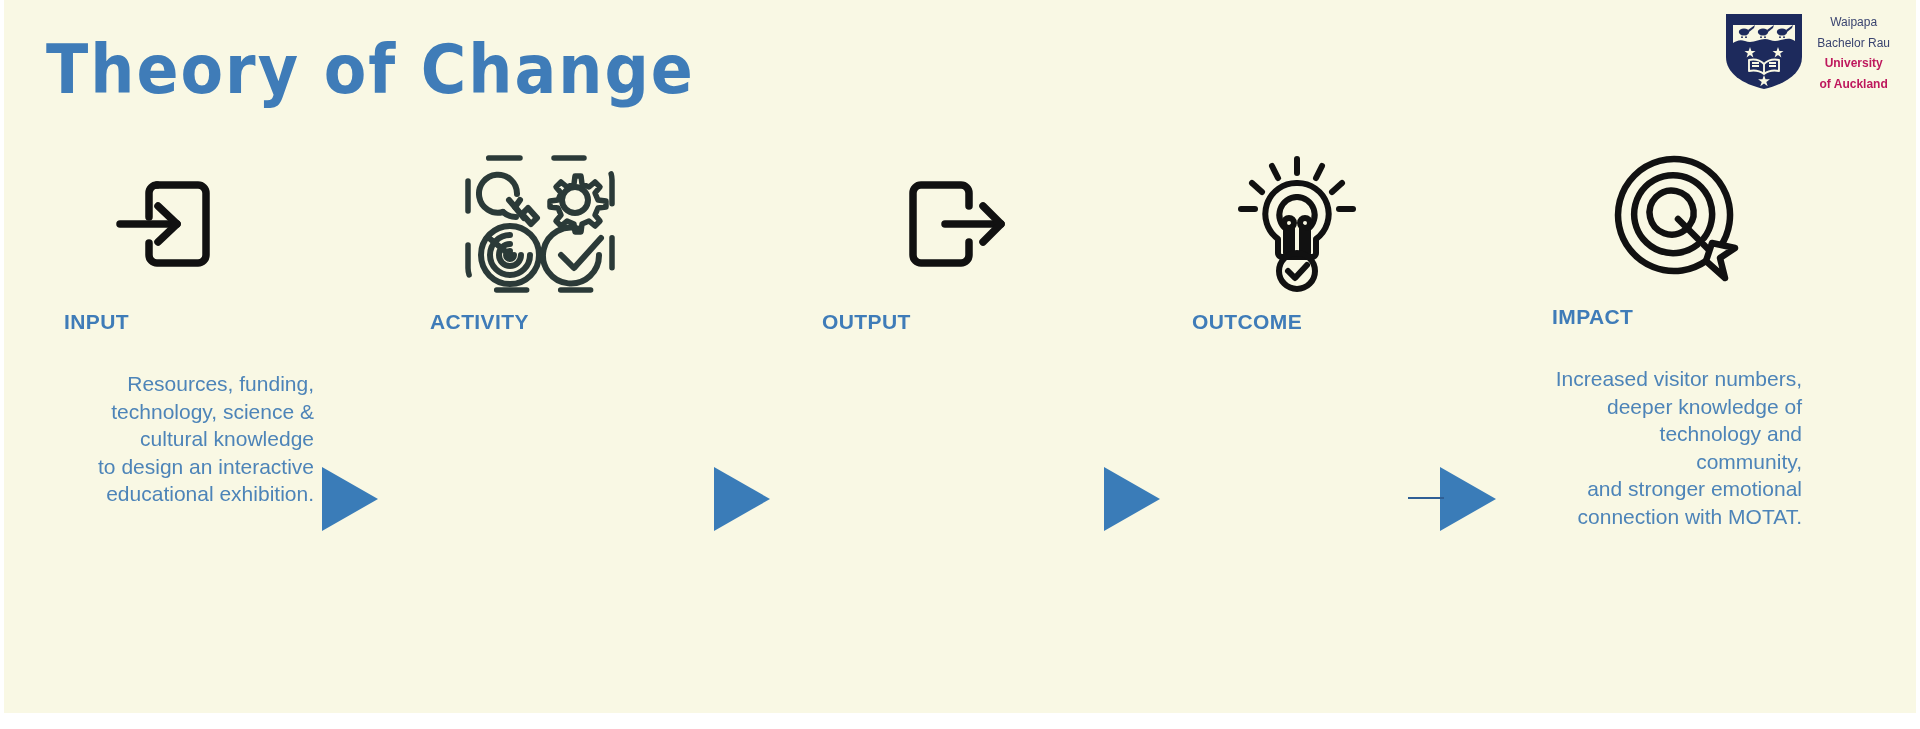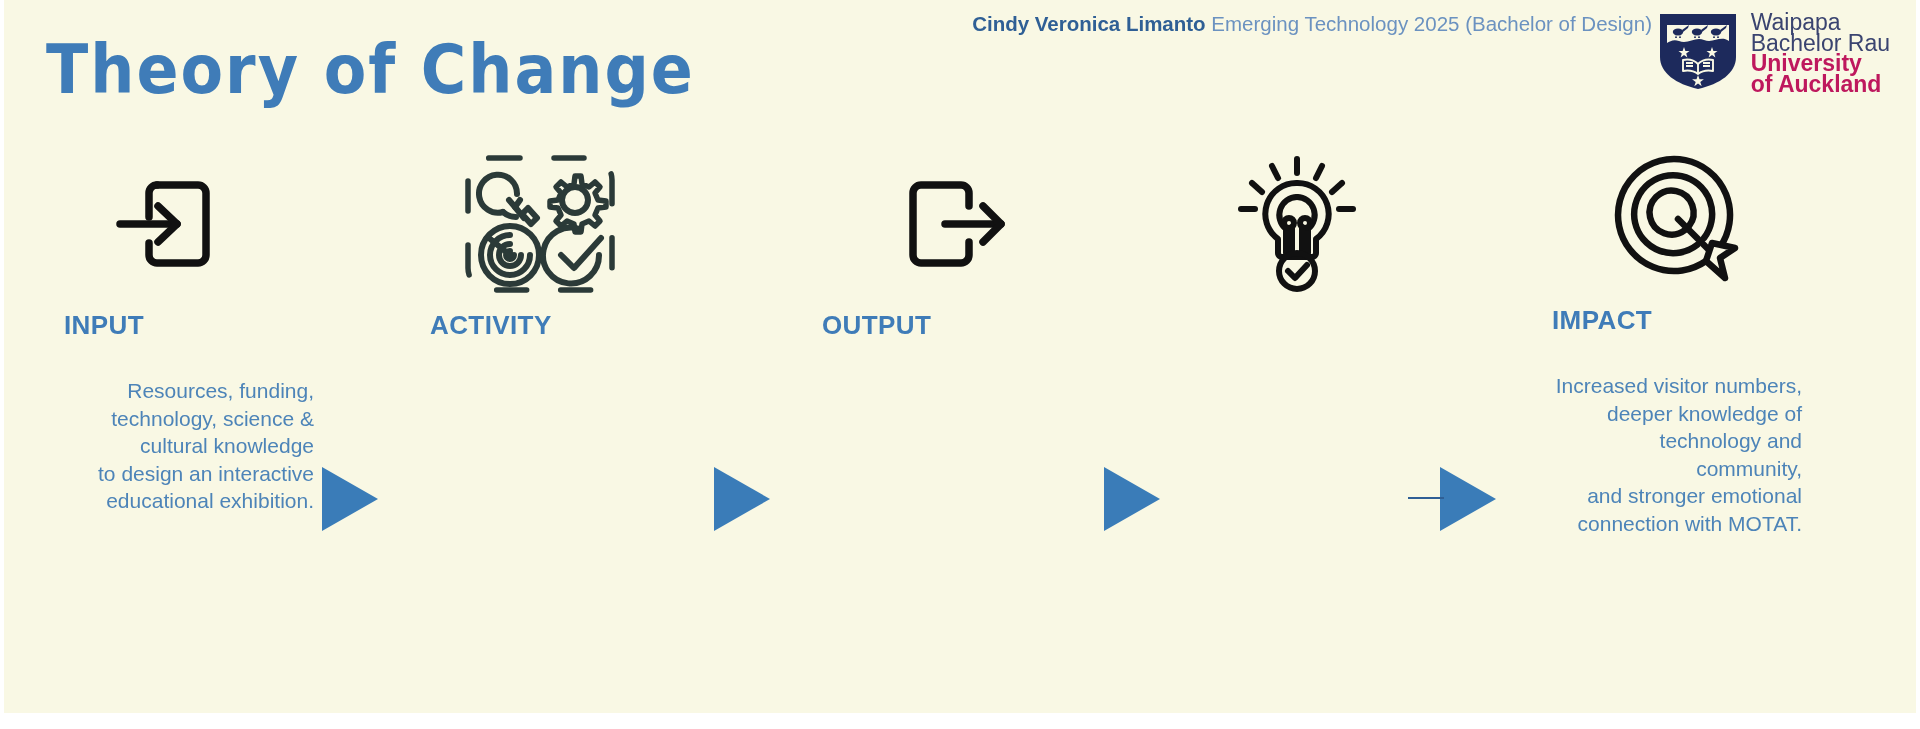--- a/index.html
+++ b/index.html
@@ -55,42 +55,43 @@
     position: absolute;
     right: 30px;
     top: 11px;
     display: flex;
     align-items: flex-start;
     gap: 11px;
   }
   #logo .shield { display: block; }
   #logo .logo-text {
     color: #1d2a5c;
-    font-size: 23px;
+    font-size: 12px;
     line-height: 20.5px;
     white-space: nowrap;
     padding-top: 1px;
+    text-align: center;
   }
   #logo .logo-text .light { font-weight: normal; color: #3a4470; }
   #logo .logo-text .bold { font-weight: bold; color: #be185d; }
 
   
   .col {
     position: absolute;
     top: 150px;
     width: 250px;
   }
   .icon-box {
     height: 148px;
     display: flex;
     align-items: center;
     justify-content: flex-start;
   }
   .col-label {
-    font-size: 26px;
+    font-size: 21px;
     font-weight: bold;
     color: #3f7cb8;
     letter-spacing: 0.4px;
     margin-top: 12px;
   }
   .col-body {
     margin-top: 36px;
     font-size: 21px;
     line-height: 27.5px;
     color: #4d84b8;
@@ -149,24 +150,20 @@
   #edge-left  { position: absolute; left: 0;  top: 0; width: 4px; height: 729px; background: #ffffff; }
   #edge-right { position: absolute; right: 0; top: 0; width: 4px; height: 729px; background: #ffffff; }
 </style>
 </head>
 <body>
 
 <div id="canvas">
 
   <div id="title">Theory of Change</div>
 
-  <div id="byline">
-    <span class="author">Cindy Veronica Limanto</span>
-    <span class="course">Emerging Technology 2025 (Bachelor of Design)</span>
-  </div>
 
   <div id="logo">
     <svg class="shield" width="84" height="80" viewBox="0 0 84 80">
       <path d="M4 3 H80 V46 C80 62 64 73 42 78 C20 73 4 62 4 46 Z" fill="#1d2a5c"></path>
 
       <path d="M11 14 H73 V30 C64 24 57 33 48 29 C39 25 32 34 23 30 C18 28 14 30 11 32 Z" fill="#f9f8e4"></path>
 
       <g fill="#1d2a5c">
         <ellipse cx="22" cy="21" rx="5.2" ry="3.4"></ellipse>
         <path d="M26 19 L33 14 L32 17 L27 21 Z"></path>
@@ -284,20 +281,21 @@
 
           <circle cx="57" cy="70" r="5"></circle>
           <circle cx="73" cy="70" r="5"></circle>
           <path d="M60 74 L60 100 M70 74 L70 100"></path>
 
           <circle cx="65" cy="118" r="18"></circle>
           <path d="M56 118 L63 125 L75 112"></path>
         </g>
       </svg>
     </div>
+    <div class="col-label">OUTCOME</div>
   </div>
 
   <div class="col" id="col-impact">
     <div class="icon-box">
       <svg width="142" height="142" viewBox="0 0 142 142">
         <g fill="none" stroke="#111111" stroke-width="6.5" stroke-linecap="round" stroke-linejoin="round">
           <path d="M99 113 A56 56 0 1 1 113 99"></path>
           <path d="M90 97 A39 39 0 1 1 97 90"></path>
           <path d="M78 82 A22 22 0 1 1 82 78"></path>
           <path d="M71 71 L108 108"></path>

